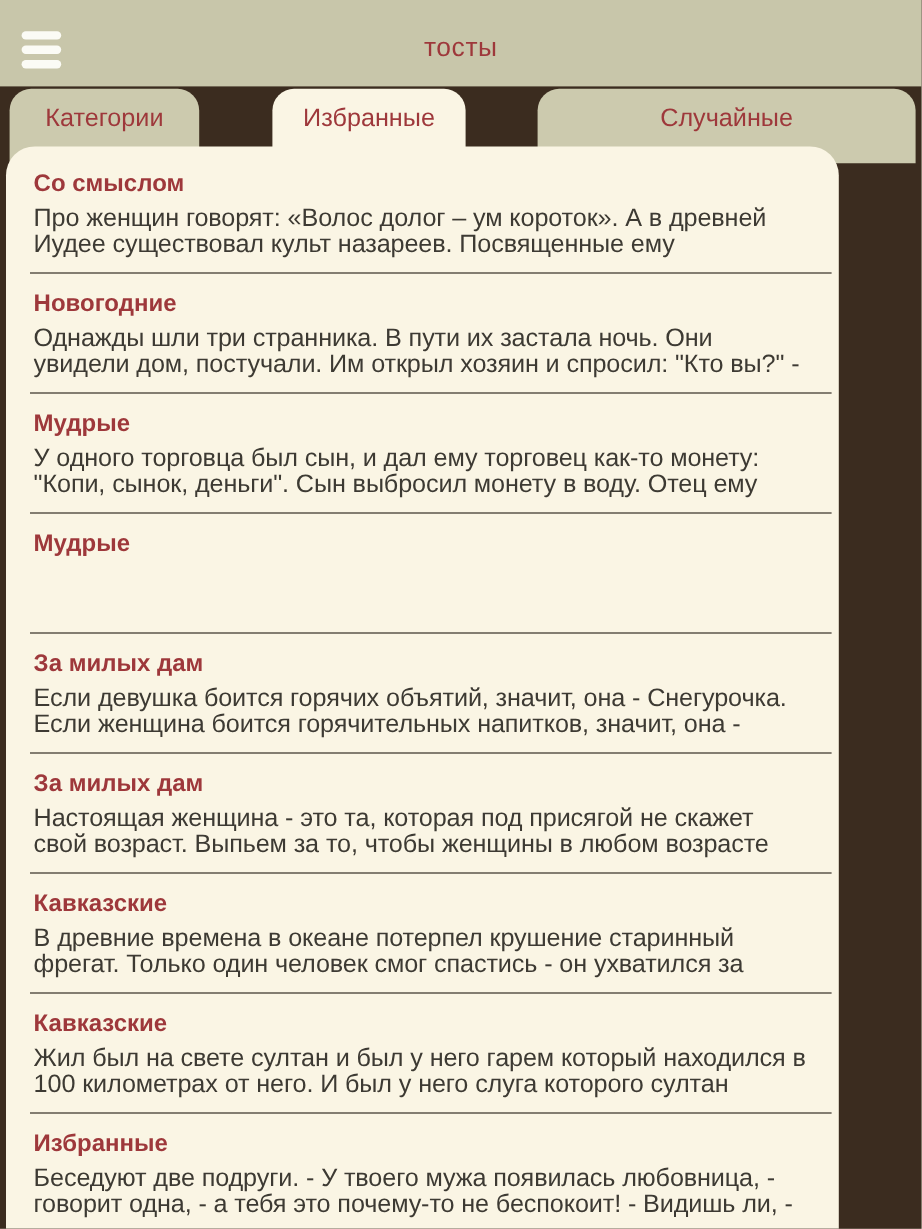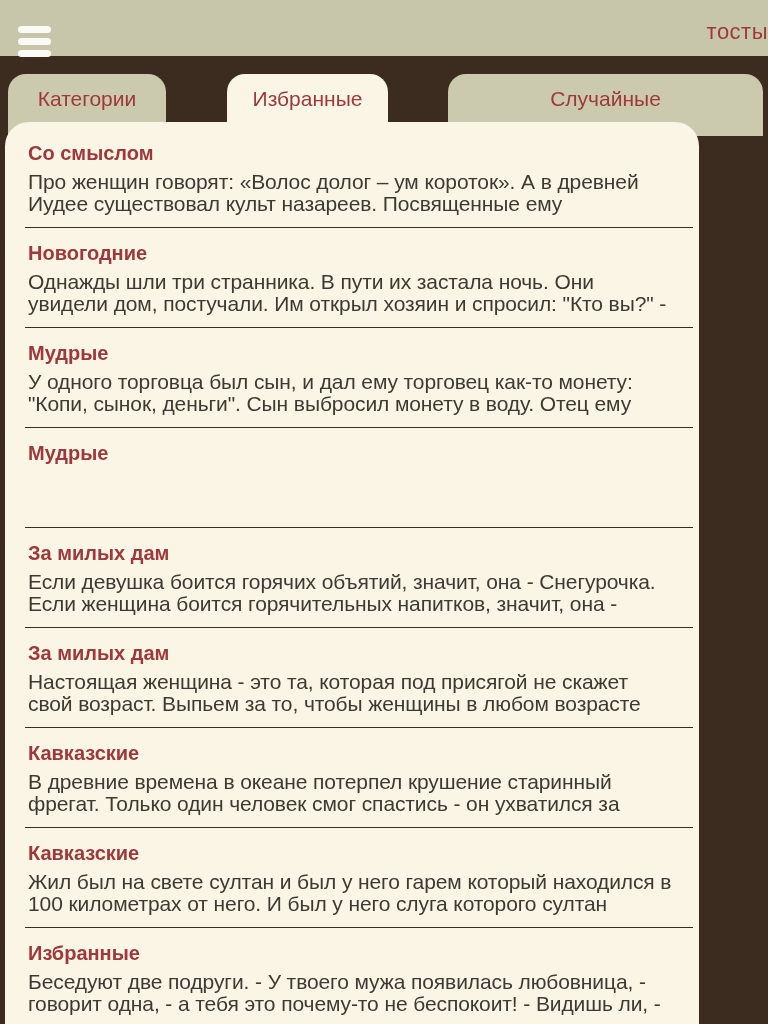--- a/index.html
+++ b/index.html
@@ -17,23 +17,23 @@
   body{
     width:768px;height:1024px;
     position:relative;overflow:hidden;
     background:var(--frame-bg);
     font-family:"Liberation Sans","DejaVu Sans",sans-serif;
     -webkit-font-smoothing:antialiased;
   }
 
   
   .header{
-    position:absolute;top:0;left:0;width:768px;height:56px;
+    position:absolute;top:0;left:0;width:768px;height:72px;
     background:var(--header-bg);
-    display:flex;align-items:center;justify-content:flex-end;
+    display:flex;align-items:center;justify-content:center;
   }
   .app-title{
     color:var(--accent-red);
     font-size:22px;
     padding-top:8px;
     letter-spacing:.5px;
   }
   .menu-btn{
     position:absolute;left:14px;top:21px;width:42px;height:40px;
     display:flex;flex-direction:column;justify-content:center;gap:5px;

